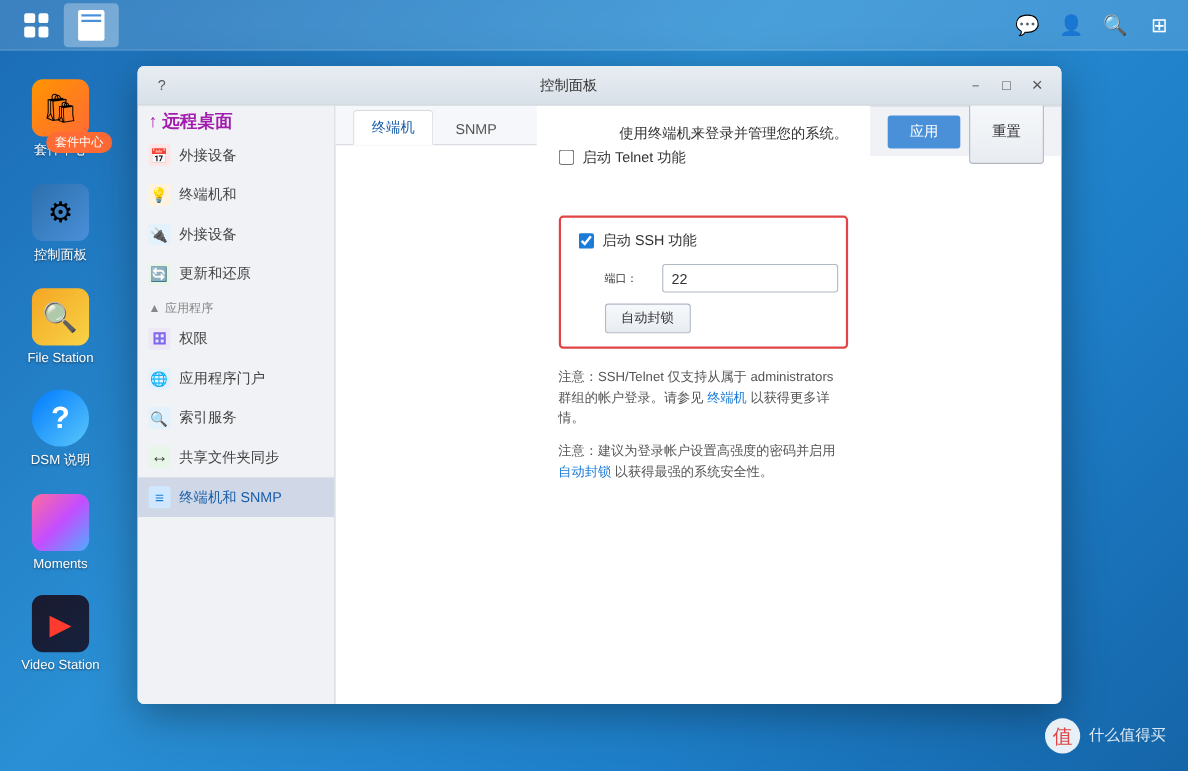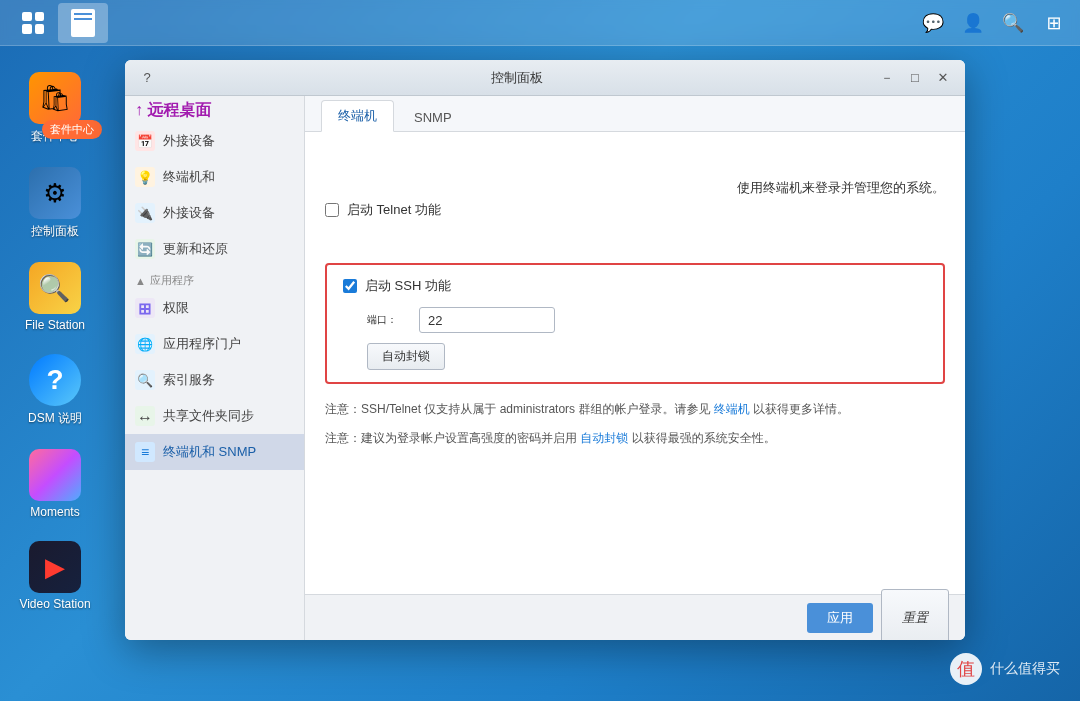--- a/index.html
+++ b/index.html
@@ -252,23 +252,22 @@
       display: flex;
       align-items: center;
       gap: 4px;
       cursor: pointer;
     }
 
     
     .main-content {
       flex: 1;
       display: flex;
-      flex-direction: column;
+      flex-direction: row;
       overflow: hidden;
-      gap: 31px;
     }
     .tab-bar {
       height: 36px;
       background: #f5f7fa;
       border-bottom: 1px solid #d5d9de;
       display: flex;
       align-items: flex-end;
       padding: 0 16px;
       flex-shrink: 0;
     }
@@ -331,21 +330,21 @@
       align-items: center;
       gap: 12px;
       margin: 10px 0 10px 24px;
     }
     .field-label {
       font-size: 10px;
       color: #333;
       min-width: 40px;
     }
     .field-input {
-      width: 136px;
+      width: 160px;
       height: 26px;
       border: 1px solid #b0b8c4;
       border-radius: 3px;
       padding: 0 8px;
       font-size: 13px;
       color: #333;
       outline: none;
     }
     .adv-btn {
       display: inline-flex;
@@ -396,21 +395,20 @@
       cursor: pointer;
     }
     .btn-reset {
       padding: 19px 20px;
       background: linear-gradient(180deg, #f7f9fc 0%, #e8ecf0 100%);
       color: #333;
       border: 1px solid #b0b8c4;
       border-radius: 3px;
       font-size: 13px;
       cursor: pointer;
-      font-style: italic;
     }
 
     
     .watermark {
       position: absolute;
       bottom: 16px;
       right: 20px;
       color: rgba(255,255,255,0.85);
       font-size: 14px;
       font-weight: 500;

